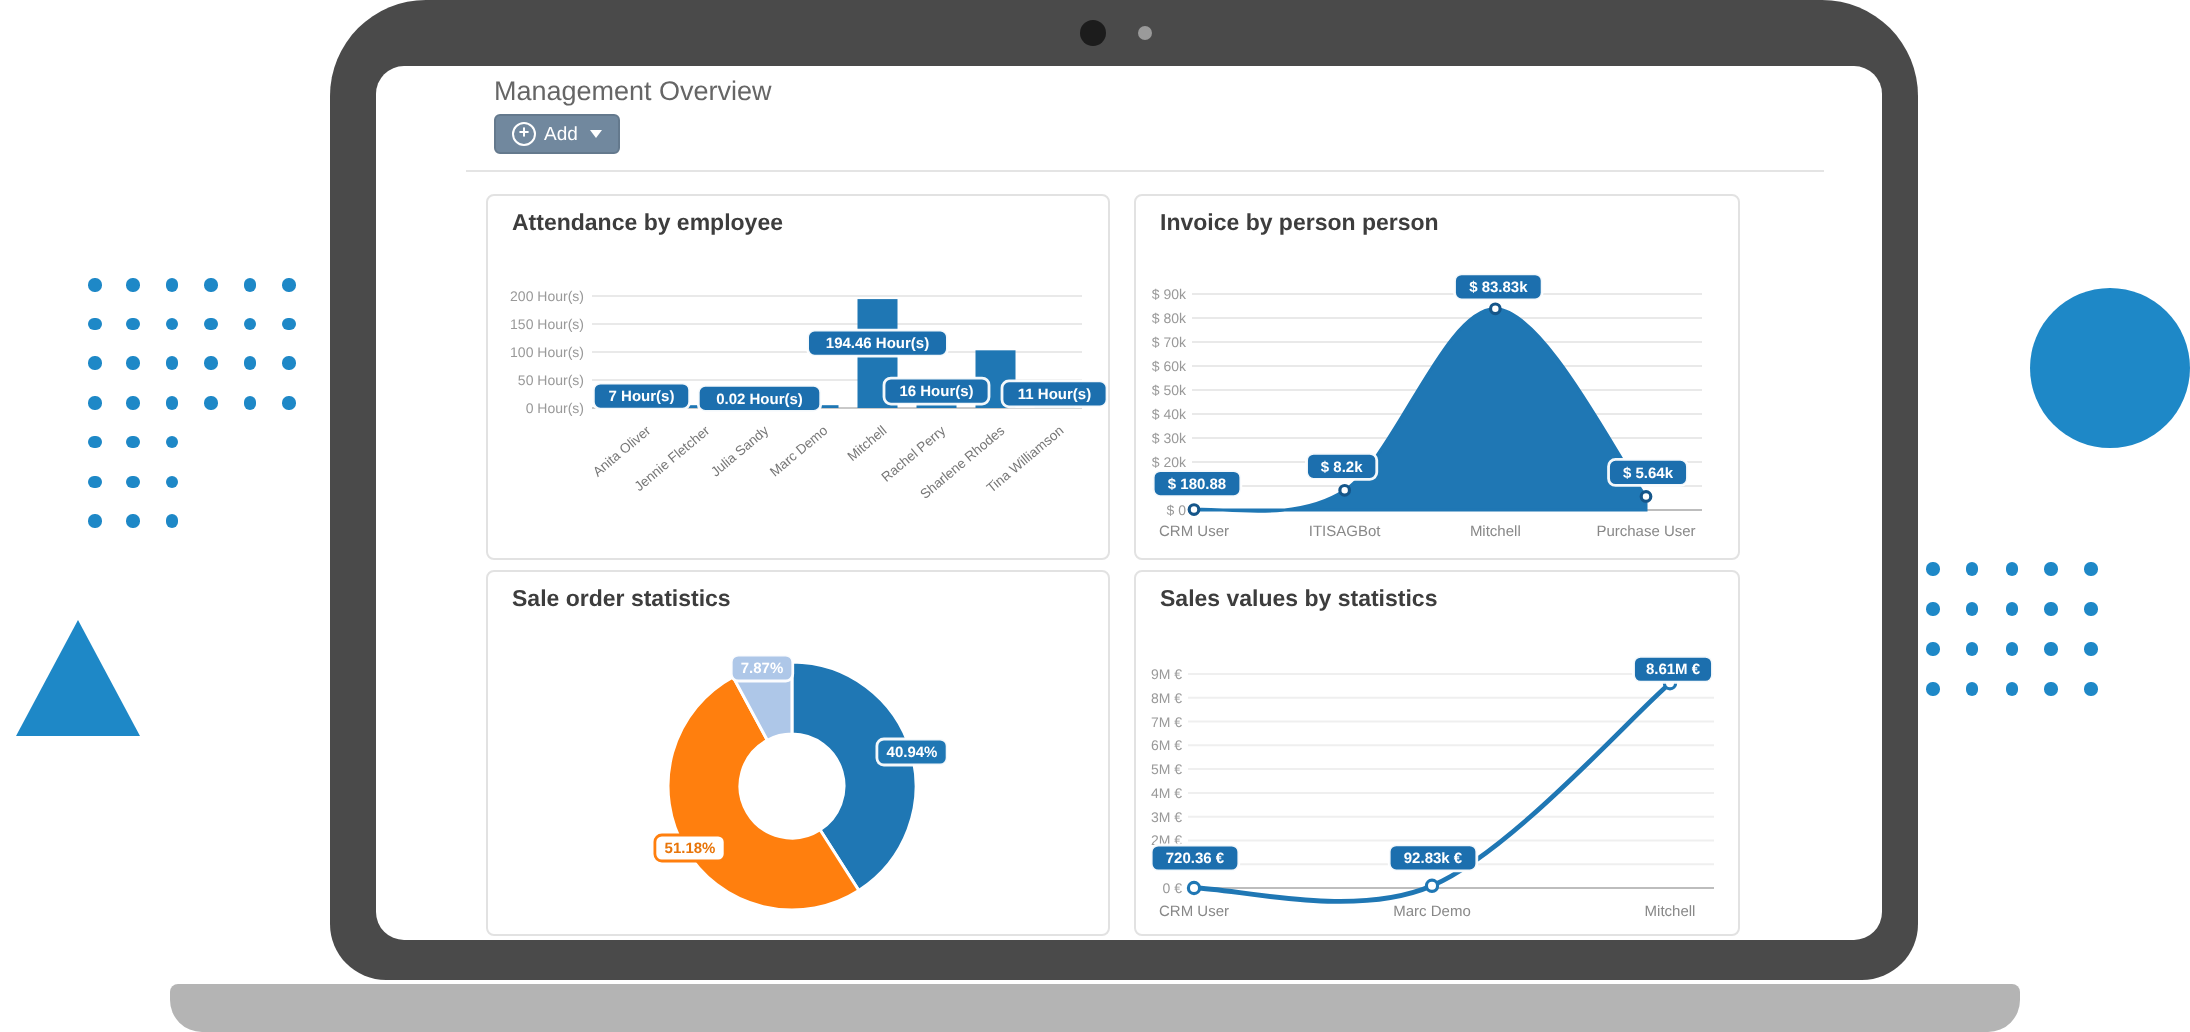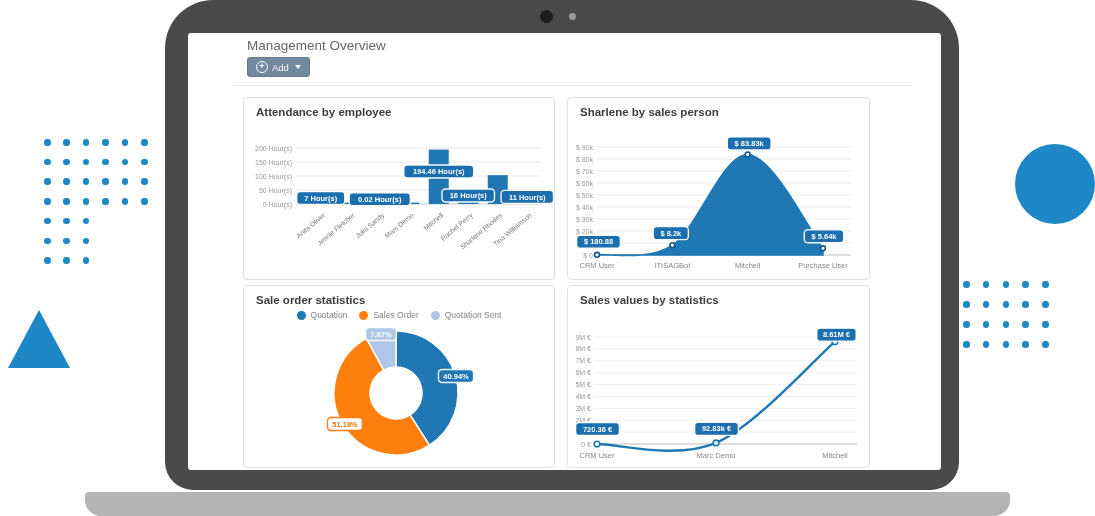--- a/index.html
+++ b/index.html
@@ -7,21 +7,21 @@
          font-family:"Liberation Sans",sans-serif;}
   .dot{position:absolute;width:6.5px;height:6.5px;border-radius:50%;}
   .triangle{position:absolute;left:8px;top:310px;width:0;height:0;
             border-left:31px solid transparent;border-right:31px solid transparent;}
   .big-circle{position:absolute;left:1015px;top:144px;width:80px;height:80px;border-radius:50%;}
   .laptop{position:absolute;left:165px;top:0;width:794px;height:490px;background:#4a4a4a;
           border-radius:48px 48px 28px 28px;}
   .cam1{position:absolute;left:375px;top:10px;width:13px;height:13px;border-radius:50%;background:#1c1c1c;}
   .cam2{position:absolute;left:404px;top:13px;width:7px;height:7px;border-radius:50%;background:#9a9a9a;}
   .screen{position:absolute;left:23px;top:33px;width:753px;height:437px;background:#fff;
-          border-radius:3px;overflow:hidden;}
+          border-radius:14px;overflow:hidden;}
   .base{position:absolute;left:85px;top:492px;width:925px;height:24px;background:#b4b4b4;
         border-radius:4px 4px 16px 16px;}
   .hdr-title{position:absolute;left:59px;top:5px;font-size:13.5px;color:#666;}
   .add-btn{position:absolute;left:59px;top:24px;height:20px;display:flex;align-items:center;gap:4px;
            background:#71889e;border:1px solid #64798d;border-radius:3px;color:#fff;font-size:9.5px;
            padding:0 8px;cursor:pointer;font-family:"Liberation Sans",sans-serif;}
   .plus-ic{display:inline-block;width:10px;height:10px;border:1px solid #fff;border-radius:50%;
            font-size:9px;line-height:9px;text-align:center;font-weight:bold;}
   .caret{display:inline-block;width:0;height:0;border-left:3.5px solid transparent;
          border-right:3.5px solid transparent;border-top:4px solid #fff;margin-left:2px;}
@@ -152,21 +152,21 @@
             <rect x="159.8" y="67.0512" width="69.89999999999999" height="13" rx="3.5" fill="#1c6fae" stroke="rgba(255,255,255,0.95)" stroke-width="1.4"></rect>
             <text x="194.75" y="76.15119999999999" font-size="7.5" fill="#fff" text-anchor="middle" font-family="&quot;Liberation Sans&quot;,sans-serif" font-weight="bold">194.46 Hour(s)</text>
             <rect x="198" y="91.02" width="52.5" height="13" rx="3.5" fill="#1c6fae" stroke="rgba(255,255,255,0.95)" stroke-width="1.4"></rect>
             <text x="224.25" y="100.11999999999999" font-size="7.5" fill="#fff" text-anchor="middle" font-family="&quot;Liberation Sans&quot;,sans-serif" font-weight="bold">16 Hour(s)</text>
             <rect x="257" y="92.42" width="52.5" height="13" rx="3.5" fill="#1c6fae" stroke="rgba(255,255,255,0.95)" stroke-width="1.4"></rect>
             <text x="283.25" y="101.52" font-size="7.5" fill="#fff" text-anchor="middle" font-family="&quot;Liberation Sans&quot;,sans-serif" font-weight="bold">11 Hour(s)</text>
           </svg>
       </div>
 
       <div class="card" style="left:379px;top:64px;width:301px;height:181px">
-        <div class="card-title">Sharlene by sales person</div>
+        <div class="card-title">Invoice by person person</div>
         <svg class="chart" id="chart-1" width="301" height="181">
             <line x1="28" y1="157" x2="283" y2="157" stroke="#bdbdbd" stroke-width="1"></line>
             <text x="25" y="159.5" font-size="7" fill="#999999" text-anchor="end" font-family="&quot;Liberation Sans&quot;,sans-serif">$ 0</text>
             <line x1="28" y1="145" x2="283" y2="145" stroke="#e9e9e9" stroke-width="1"></line>
             <text x="25" y="147.5" font-size="7" fill="#999999" text-anchor="end" font-family="&quot;Liberation Sans&quot;,sans-serif">$ 10k</text>
             <line x1="28" y1="133" x2="283" y2="133" stroke="#e9e9e9" stroke-width="1"></line>
             <text x="25" y="135.5" font-size="7" fill="#999999" text-anchor="end" font-family="&quot;Liberation Sans&quot;,sans-serif">$ 20k</text>
             <line x1="28" y1="121" x2="283" y2="121" stroke="#e9e9e9" stroke-width="1"></line>
             <text x="25" y="123.5" font-size="7" fill="#999999" text-anchor="end" font-family="&quot;Liberation Sans&quot;,sans-serif">$ 30k</text>
             <line x1="28" y1="109" x2="283" y2="109" stroke="#e9e9e9" stroke-width="1"></line>
@@ -196,34 +196,20 @@
             <text x="102.83333333333333" y="137.76" font-size="7.5" fill="#fff" text-anchor="middle" font-family="&quot;Liberation Sans&quot;,sans-serif" font-weight="bold">$ 8.2k</text>
             <rect x="159.26666666666665" y="38.90400000000001" width="43.8" height="13" rx="3.5" fill="#1c6fae" stroke="rgba(255,255,255,0.95)" stroke-width="1.4"></rect>
             <text x="181.16666666666666" y="48.00400000000001" font-size="7.5" fill="#fff" text-anchor="middle" font-family="&quot;Liberation Sans&quot;,sans-serif" font-weight="bold">$ 83.83k</text>
             <rect x="236.275" y="131.732" width="39.449999999999996" height="13" rx="3.5" fill="#1c6fae" stroke="rgba(255,255,255,0.95)" stroke-width="1.4"></rect>
             <text x="256" y="140.832" font-size="7.5" fill="#fff" text-anchor="middle" font-family="&quot;Liberation Sans&quot;,sans-serif" font-weight="bold">$ 5.64k</text>
           </svg>
       </div>
 
       <div class="card" style="left:55px;top:252px;width:310px;height:181px">
         <div class="card-title">Sale order statistics</div>
-        <div class="legend" id="legend-2">
-            <span class="legend-item">
-              <span class="sw-circle" style="background: rgb(31, 119, 180);"></span>
-              <span>Quotation</span>
-            </span>
-            <span class="legend-item">
-              <span class="sw-circle" style="background: rgb(255, 127, 14);"></span>
-              <span>Sales Order</span>
-            </span>
-            <span class="legend-item">
-              <span class="sw-circle" style="background: rgb(174, 199, 232);"></span>
-              <span>Quotation Sent</span>
-            </span>
-          </div>
         <svg class="chart" id="chart-2" width="310" height="181">
             <path d="M 152,45 A 62 62 0 0 1 185.418373307362,159.22271848046398 L 166.01415654824856,128.89984968535586 A 26 26 0 0 0 152,81 Z" fill="#1f77b4" stroke="#fff" stroke-width="1.5"></path>
             <path d="M 185.418373307362,159.22271848046398 A 62 62 0 1 1 122.54176351873079,52.44532739156416 L 139.64654599172582,84.12223406743013 A 26 26 0 1 0 166.01415654824856,128.89984968535586 Z" fill="#ff7f0e" stroke="#fff" stroke-width="1.5"></path>
             <path d="M 122.54176351873079,52.44532739156416 A 62 62 0 0 1 151.96104425365866,45.000012238309054 L 151.9836637192762,81.00000513219412 A 26 26 0 0 0 139.64654599172582,84.12223406743013 Z" fill="#aec7e8" stroke="#fff" stroke-width="1.5"></path>
             <rect x="194.45" y="83.5" width="35.099999999999994" height="13" rx="3.5" fill="#1f77b4" stroke="rgba(255,255,255,0.95)" stroke-width="1.4"></rect>
             <text x="212" y="92.6" font-size="7.5" fill="#fff" text-anchor="middle" font-family="&quot;Liberation Sans&quot;,sans-serif" font-weight="bold">40.94%</text>
             <rect x="83.45" y="131.5" width="35.099999999999994" height="13" rx="3.5" fill="#fff" stroke="#ff7f0e" stroke-width="1.4"></rect>
             <text x="101" y="140.6" font-size="7.5" fill="#e8750a" text-anchor="middle" font-family="&quot;Liberation Sans&quot;,sans-serif" font-weight="bold">51.18%</text>
             <rect x="121.625" y="41.5" width="30.75" height="13" rx="3.5" fill="#aec7e8" stroke="rgba(255,255,255,0.95)" stroke-width="1.4"></rect>
             <text x="137" y="50.6" font-size="7.5" fill="#fff" text-anchor="middle" font-family="&quot;Liberation Sans&quot;,sans-serif" font-weight="bold">7.87%</text>

